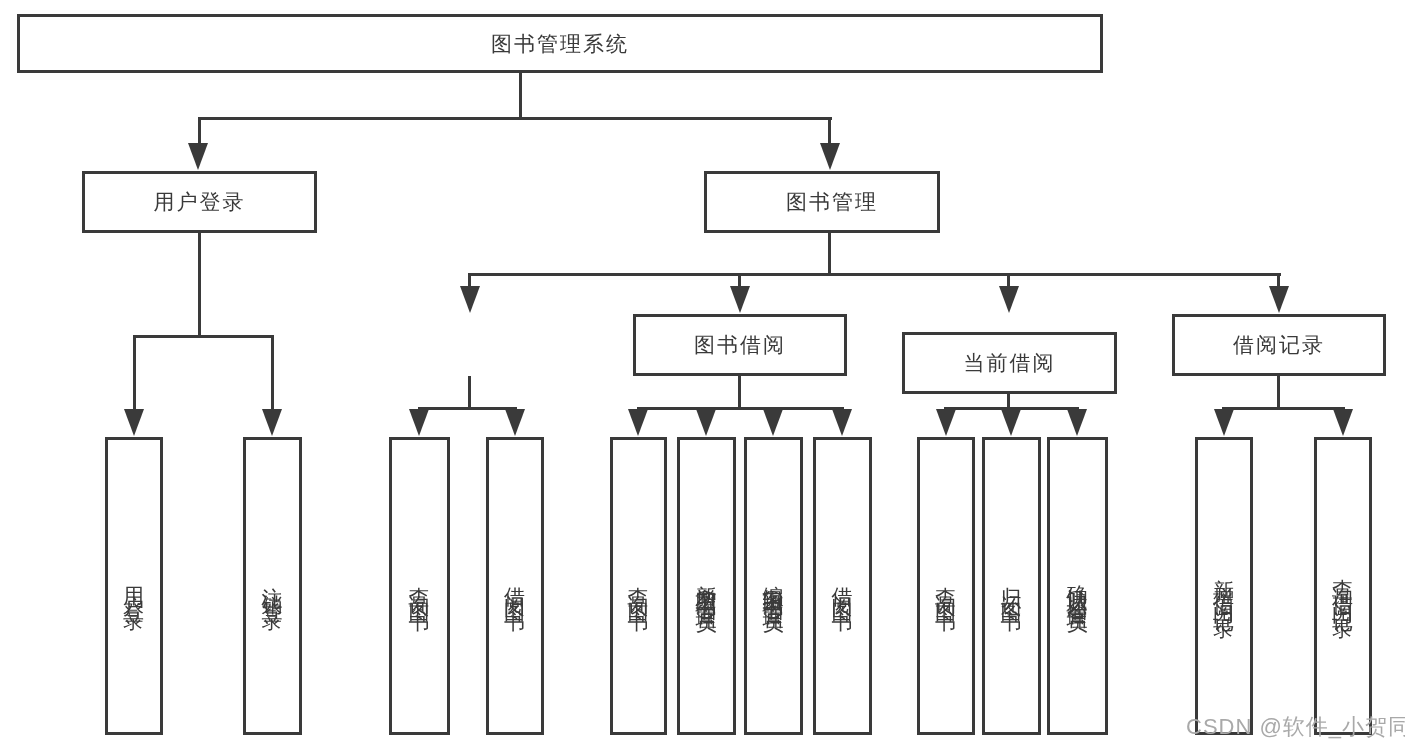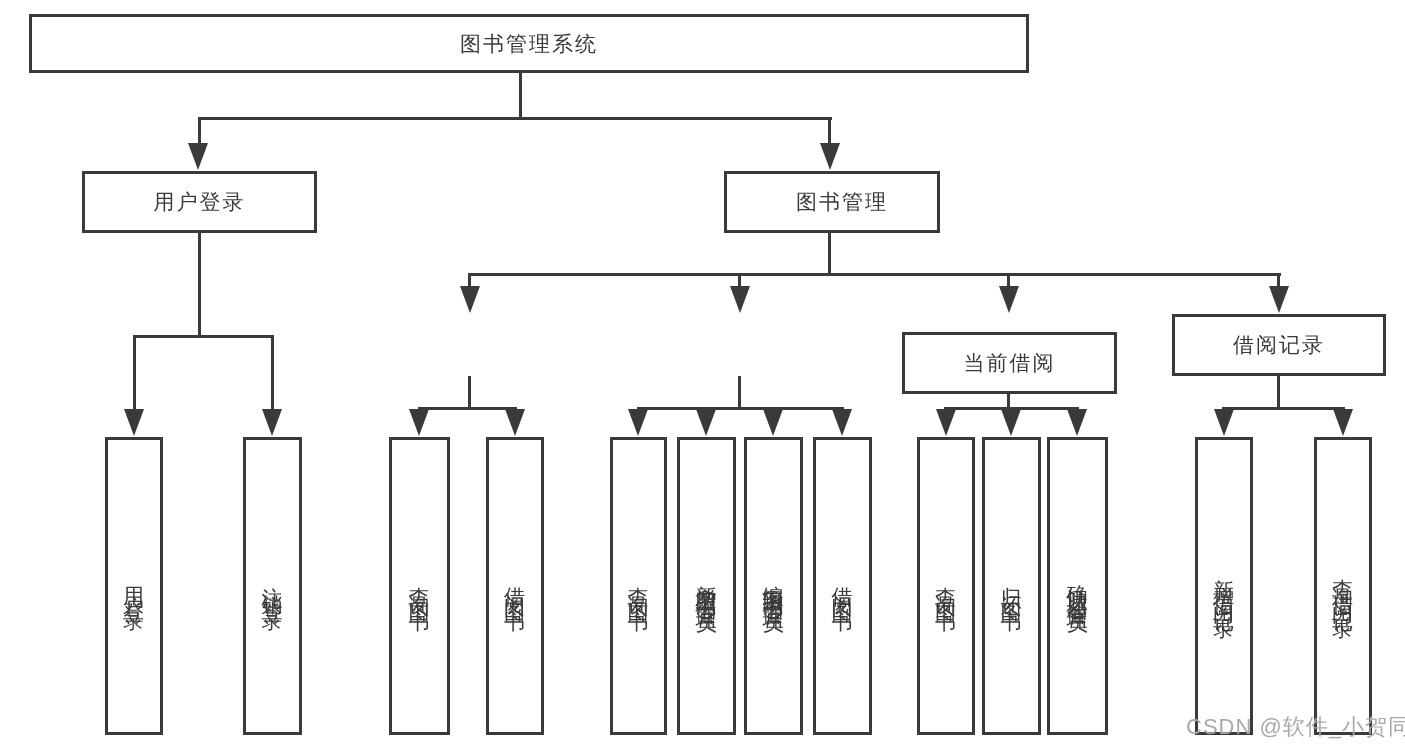--- a/index.html
+++ b/index.html
@@ -85,25 +85,26 @@
   <div class="arrow" style="left:628px;top:409px;"></div>
   <div class="arrow" style="left:696px;top:409px;"></div>
   <div class="arrow" style="left:763px;top:409px;"></div>
   <div class="arrow" style="left:832px;top:409px;"></div>
   <div class="arrow" style="left:936px;top:409px;"></div>
   <div class="arrow" style="left:1001px;top:409px;"></div>
   <div class="arrow" style="left:1067px;top:409px;"></div>
   <div class="arrow" style="left:1214px;top:409px;"></div>
   <div class="arrow" style="left:1333px;top:409px;"></div>
 
-  <div class="box" style="left:29px;top:14px;width:1000px;height:59px;">图书管理系统</div>
+  <div class="box" style="left:17px;top:14px;width:1086px;height:59px;">图书管理系统</div>
 
   <div class="box" style="left:82px;top:171px;width:235px;height:62px;">用户登录</div>
-  <div class="box" style="left:724px;top:171px;width:216px;height:62px;padding-left:20px;">图书管理</div>
+  <div class="box" style="left:704px;top:171px;width:236px;height:62px;padding-left:20px;">图书管理</div>
 
+  <div class="box" style="left:633px;top:314px;width:214px;height:62px;">图书借阅</div>
   <div class="box" style="left:902px;top:332px;width:215px;height:62px;font-family:Liberation Serif, serif;">当前借阅</div>
   <div class="box" style="left:1172px;top:314px;width:214px;height:62px;">借阅记录</div>
 
   <div class="vbox" style="left:105px;top:437px;width:58px;height:298px;">
     <span class="vtext">用户登录</span>
   </div>
   <div class="vbox" style="left:243px;top:437px;width:59px;height:298px;">
     <span class="vtext">注销登录</span>
   </div>
 

